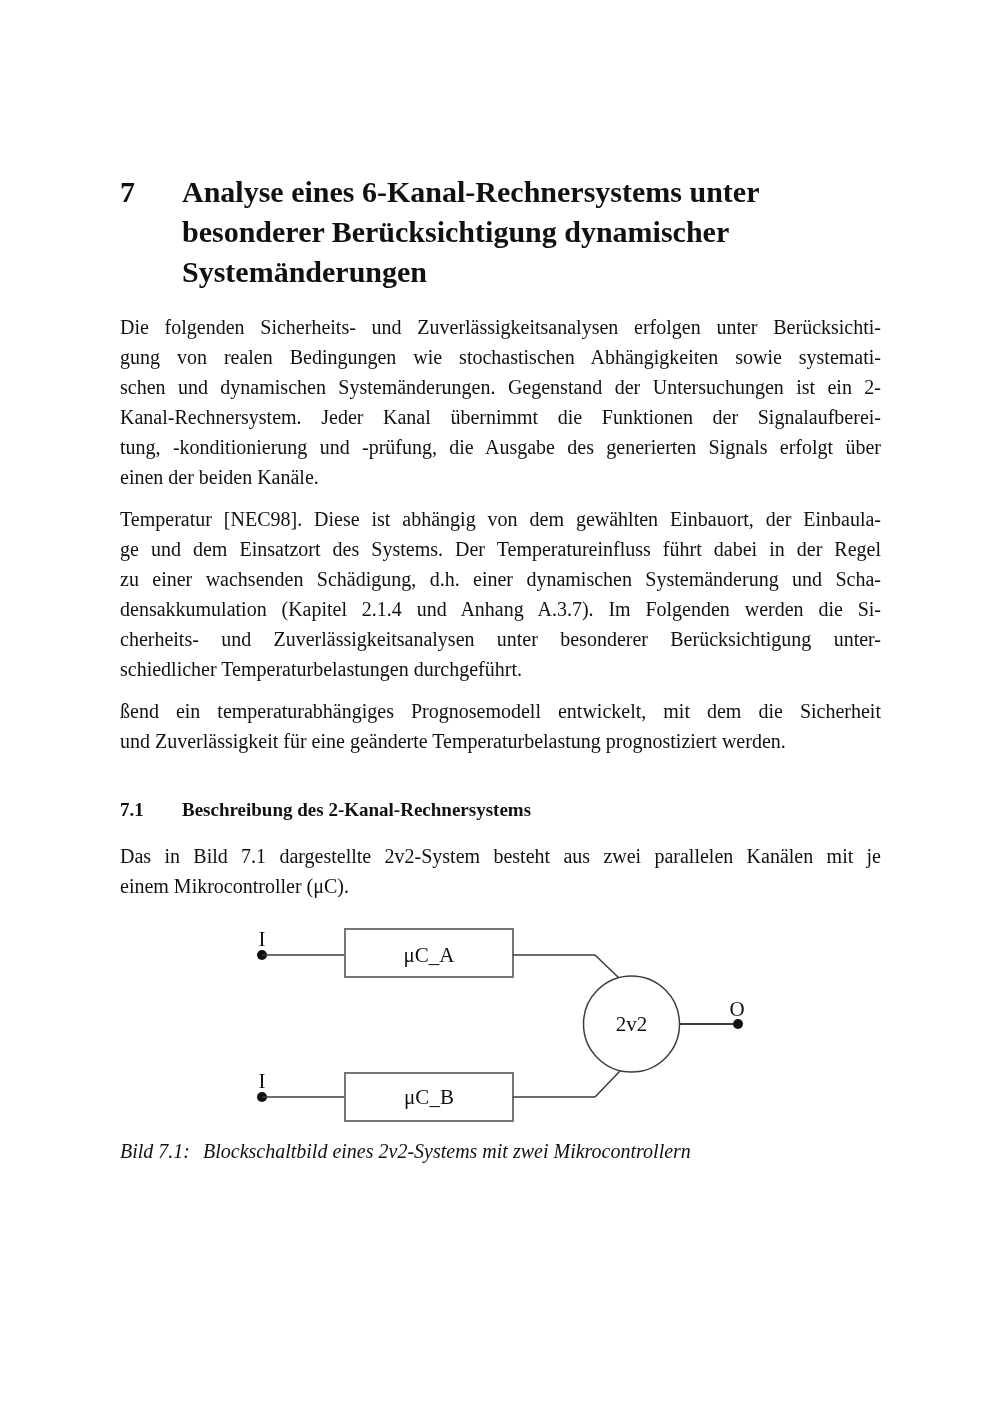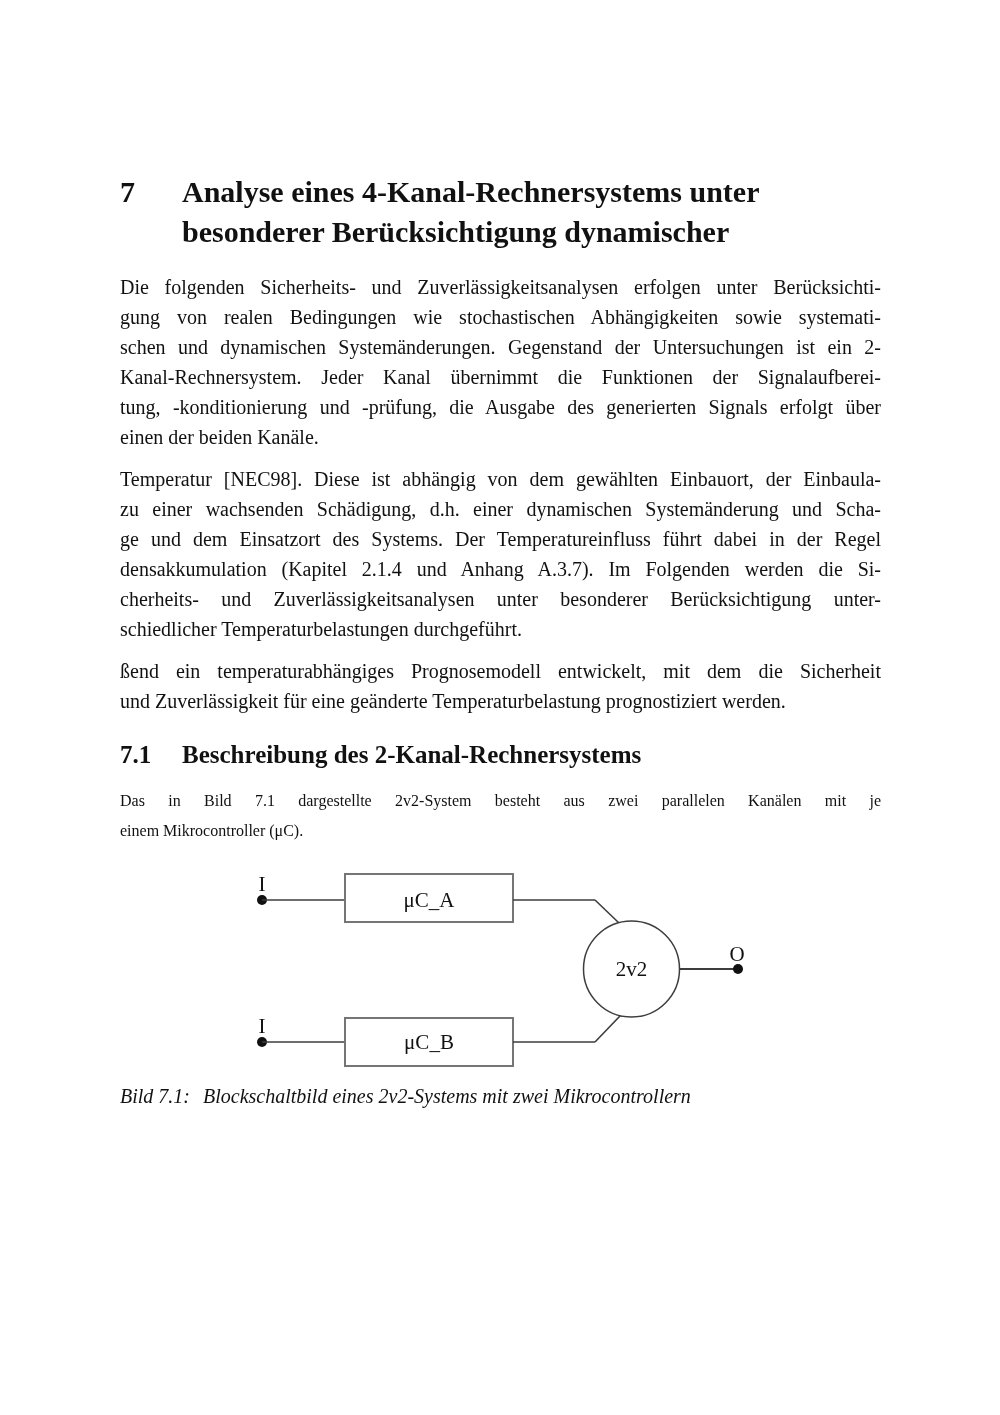--- a/index.html
+++ b/index.html
@@ -25,60 +25,61 @@
   .hline{white-space:nowrap;}
   
   .paras{margin-top:20px;font-size:20px;line-height:30px;}
   .para + .para{margin-top:12px;}
   .tline{
     height:30px;overflow:hidden;
     text-align:justify;text-align-last:justify;
   }
   .tline.tlast{text-align-last:left;}
   
-  .section-heading{display:flex;margin-top:23px;font-weight:bold;font-size:25px;line-height:32px;}
+  .section-heading{display:flex;margin-top:38px;font-weight:bold;font-size:19px;line-height:32px;}
   .section-heading .num{width:62px;flex:none;}
-  .section-para{margin-top:15px;font-size:16px;line-height:30px;}
+  .section-para{margin-top:15px;font-size:20px;line-height:30px;}
   
   .figure{margin-top:23px;}
   .figure svg{display:block;}
   .fig-caption{
     display:flex;margin-top:8px;
     font-style:italic;font-size:20px;line-height:26px;
   }
   .fig-caption .cap-label{width:83px;flex:none;}
   svg text{font-family:"Liberation Serif", serif;fill:var(--text-color);}
 </style>
 </head>
 <body>
 
 <div class="page">
   <div class="content">
 
     <div class="chapter">
       <span class="num">7</span>
       <span class="htext">
-          <div class="hline">Analyse eines 4-Kanal-Rechnersystems unter</div>
+          <div class="hline">Analyse eines 6-Kanal-Rechnersystems unter</div>
           <div class="hline">besonderer Berücksichtigung dynamischer</div>
+          <div class="hline">Systemänderungen</div>
         </span>
     </div>
 
     <div class="paras">
         <div class="para">
           <div class="tline">Die folgenden Sicherheits- und Zuverlässigkeitsanalysen erfolgen unter Berücksichti-</div>
           <div class="tline">gung von realen Bedingungen wie stochastischen Abhängigkeiten sowie systemati-</div>
           <div class="tline">schen und dynamischen Systemänderungen. Gegenstand der Untersuchungen ist ein 2-</div>
           <div class="tline">Kanal-Rechnersystem. Jeder Kanal übernimmt die Funktionen der Signalaufberei-</div>
           <div class="tline">tung, -konditionierung und -prüfung, die Ausgabe des generierten Signals erfolgt über</div>
           <div class="tline tlast">einen der beiden Kanäle.</div>
         </div>
         <div class="para">
           <div class="tline">Temperatur [NEC98]. Diese ist abhängig von dem gewählten Einbauort, der Einbaula-</div>
+          <div class="tline">ge und dem Einsatzort des Systems. Der Temperatureinfluss führt dabei in der Regel</div>
           <div class="tline">zu einer wachsenden Schädigung, d.h. einer dynamischen Systemänderung und Scha-</div>
-          <div class="tline">ge und dem Einsatzort des Systems. Der Temperatureinfluss führt dabei in der Regel</div>
           <div class="tline">densakkumulation (Kapitel 2.1.4 und Anhang A.3.7). Im Folgenden werden die Si-</div>
           <div class="tline">cherheits- und Zuverlässigkeitsanalysen unter besonderer Berücksichtigung unter-</div>
           <div class="tline tlast">schiedlicher Temperaturbelastungen durchgeführt.</div>
         </div>
         <div class="para">
           <div class="tline">ßend ein temperaturabhängiges Prognosemodell entwickelt, mit dem die Sicherheit</div>
           <div class="tline tlast">und Zuverlässigkeit für eine geänderte Temperaturbelastung prognostiziert werden.</div>
         </div>
       </div>
 

